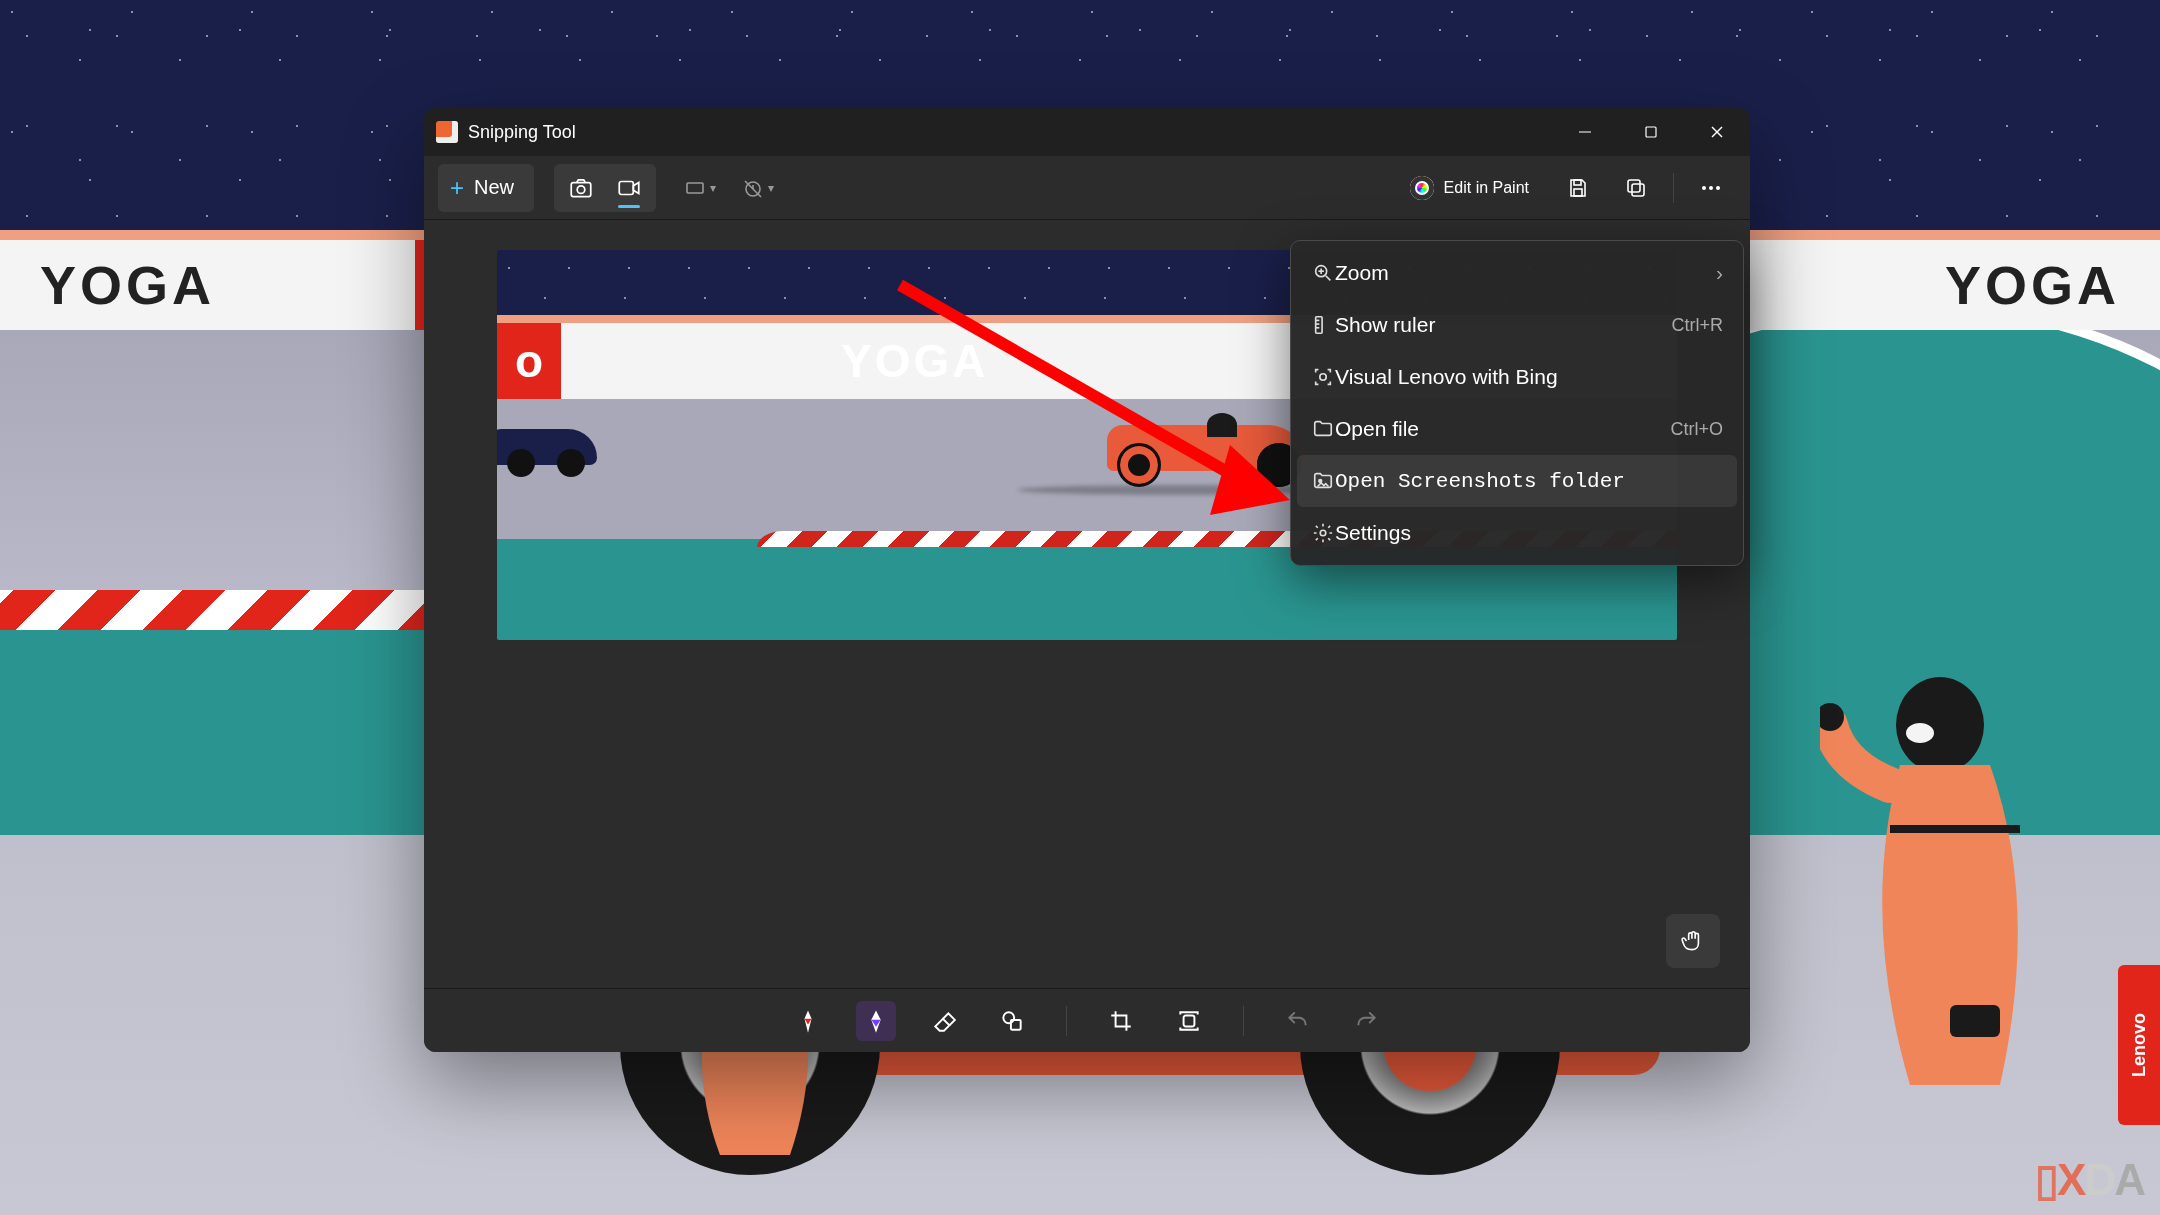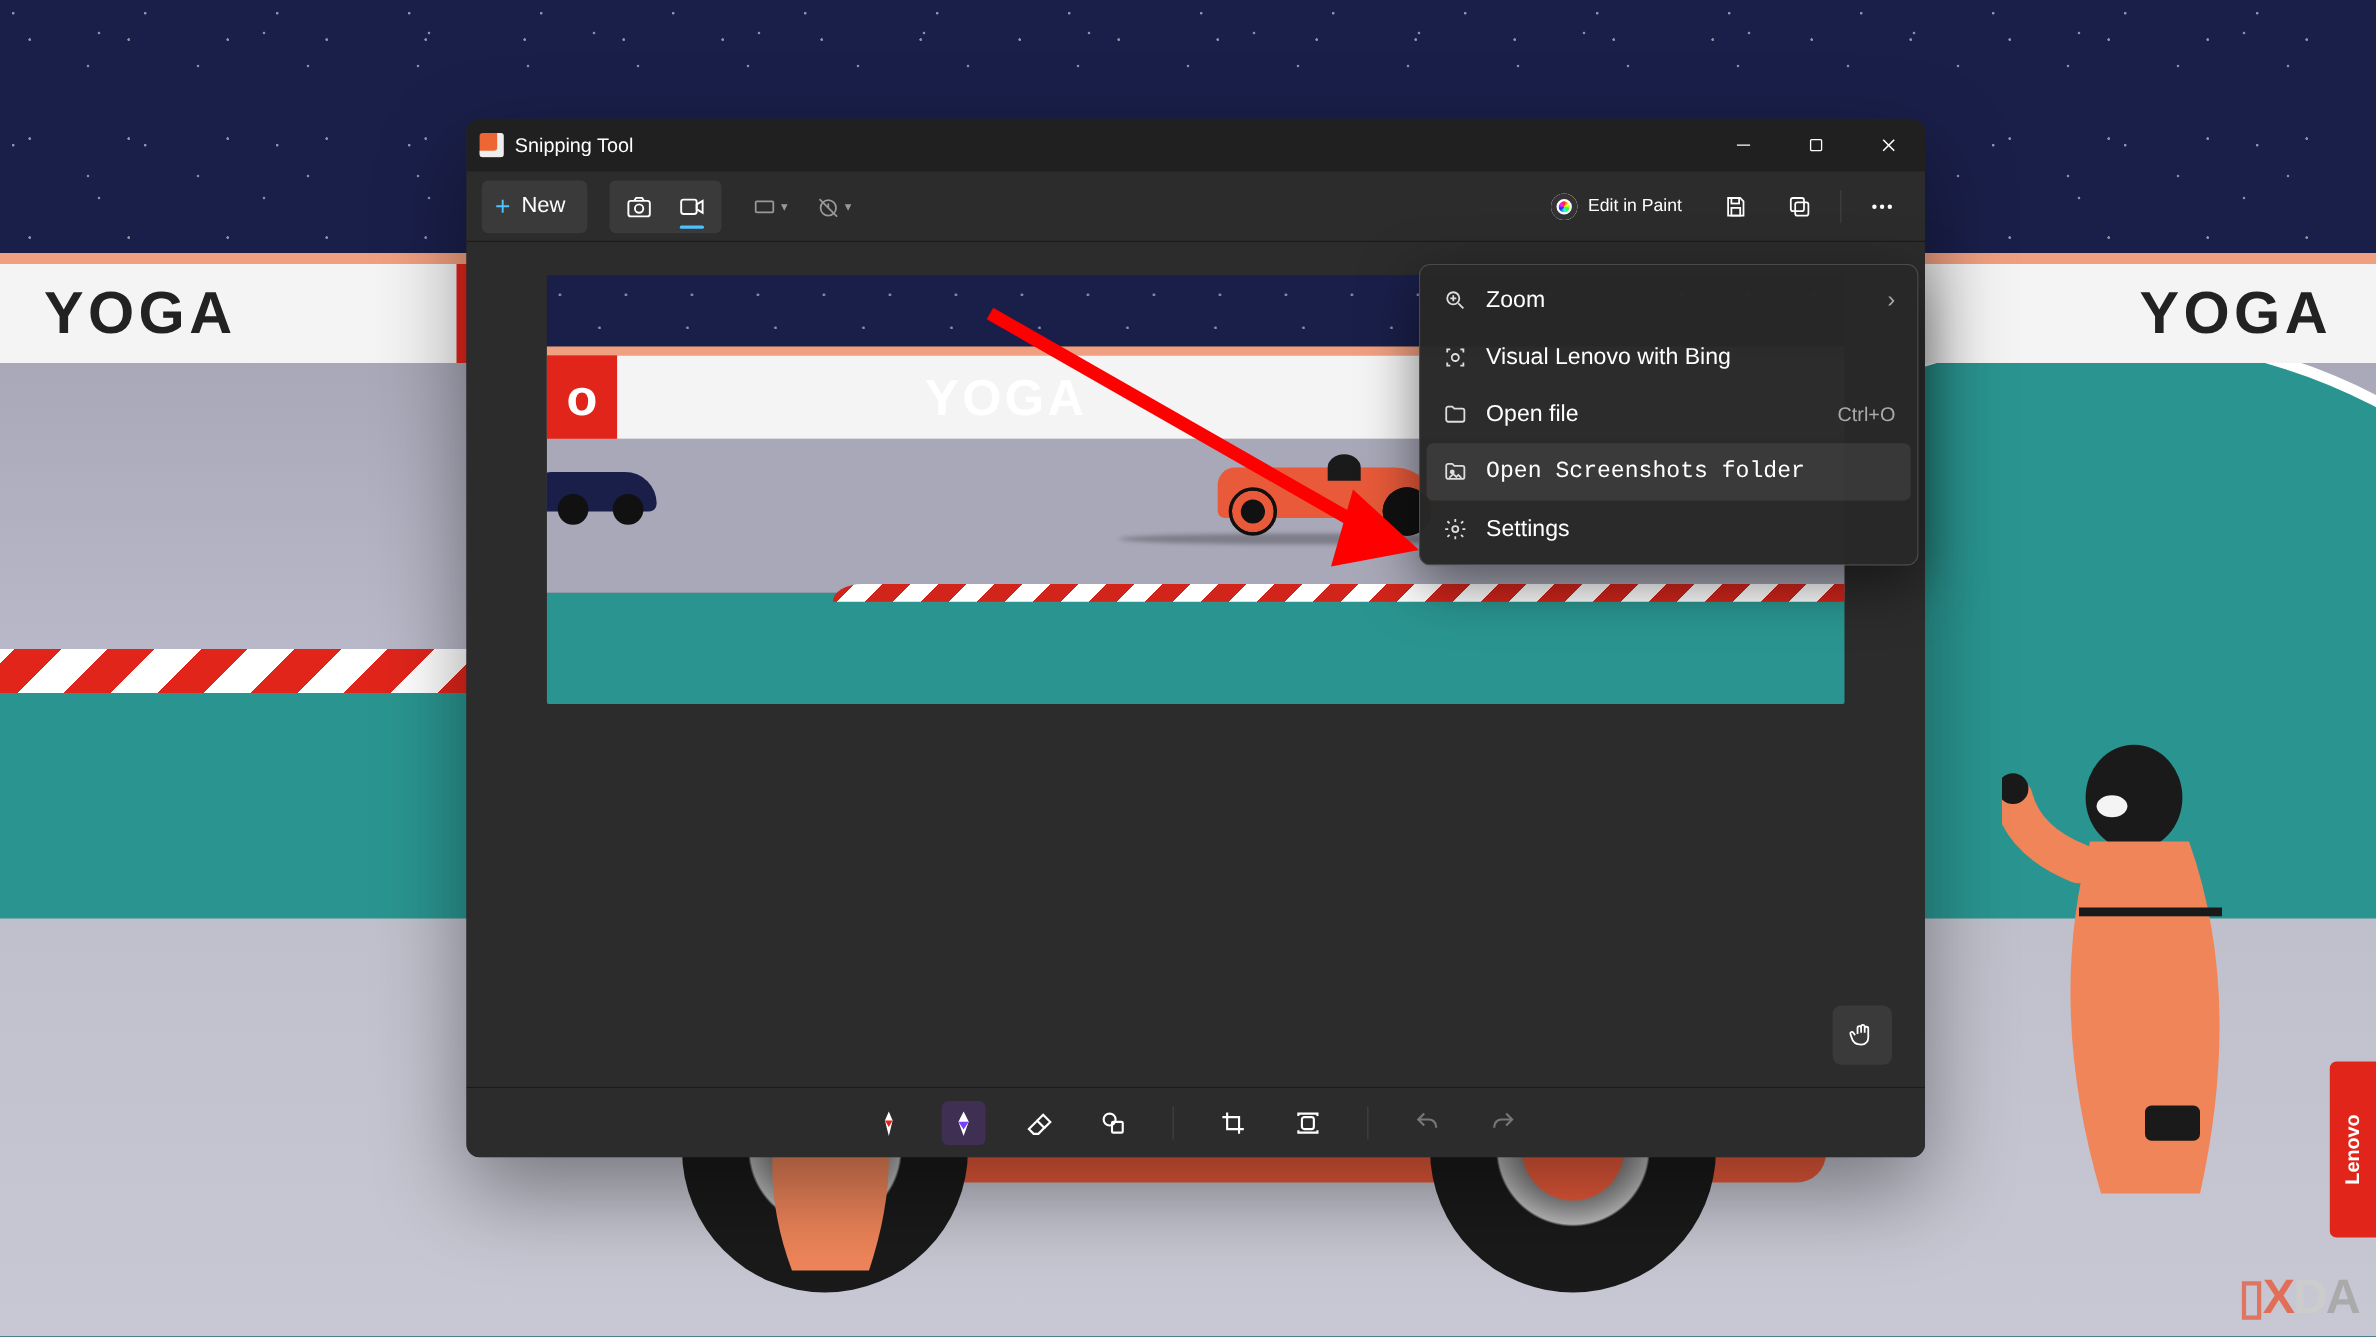--- a/index.html
+++ b/index.html
@@ -244,21 +244,20 @@
     box-shadow: 0 16px 50px rgba(0,0,0,.5);
   }
   .menu-item {
     height: 52px;
     display: flex;
     align-items: center;
     padding: 0 14px;
     border-radius: 6px;
     font-size: 21px;
     color: #fff;
-    gap: 16px;
   }
   .menu-item:hover, .menu-item.highlight { background: rgba(255,255,255,.08); font-family: Liberation Mono, monospace; }
   .menu-icon { width: 24px; height: 24px; display:flex; align-items:center; justify-content:center; flex-shrink:0; color:#ddd; }
   .menu-label { flex: 1; }
   .menu-accel { color: #aaa; font-size: 18px; }
 
   
   .annot-arrow {
     position: absolute; z-index: 40;
     left: 890px; top: 275px;
@@ -503,20 +502,32 @@
           <line x1="7" y1="10" x2="13" y2="10"></line>
           <line x1="10" y1="7" x2="10" y2="13"></line>
         </svg>
     </span>
     <span class="menu-label">Zoom</span>
     <span style="color:#aaa;">›</span>
   </div>
   <div class="menu-item">
     <span class="menu-icon">
       <svg width="22" height="22" viewBox="0 0 24 24" fill="none" stroke="#ddd" stroke-width="1.8">
+          <rect x="4" y="3" width="7" height="18" rx="1"></rect>
+          <line x1="4" y1="7" x2="8" y2="7"></line>
+          <line x1="4" y1="11" x2="8" y2="11"></line>
+          <line x1="4" y1="15" x2="8" y2="15"></line>
+        </svg>
+    </span>
+    <span class="menu-label">Show ruler</span>
+    <span class="menu-accel">Ctrl+R</span>
+  </div>
+  <div class="menu-item">
+    <span class="menu-icon">
+      <svg width="22" height="22" viewBox="0 0 24 24" fill="none" stroke="#ddd" stroke-width="1.8">
           <path d="M4 7V4h3M17 4h3v3M20 17v3h-3M7 20H4v-3"></path>
           <circle cx="12" cy="12" r="3.5"></circle>
         </svg>
     </span>
     <span class="menu-label">Visual Lenovo with Bing</span>
   </div>
   <div class="menu-item">
     <span class="menu-icon">
       <svg width="22" height="22" viewBox="0 0 24 24" fill="none" stroke="#ddd" stroke-width="1.8">
           <path d="M3 6a2 2 0 012-2h4l2 2h8a2 2 0 012 2v9a2 2 0 01-2 2H5a2 2 0 01-2-2z"></path>

